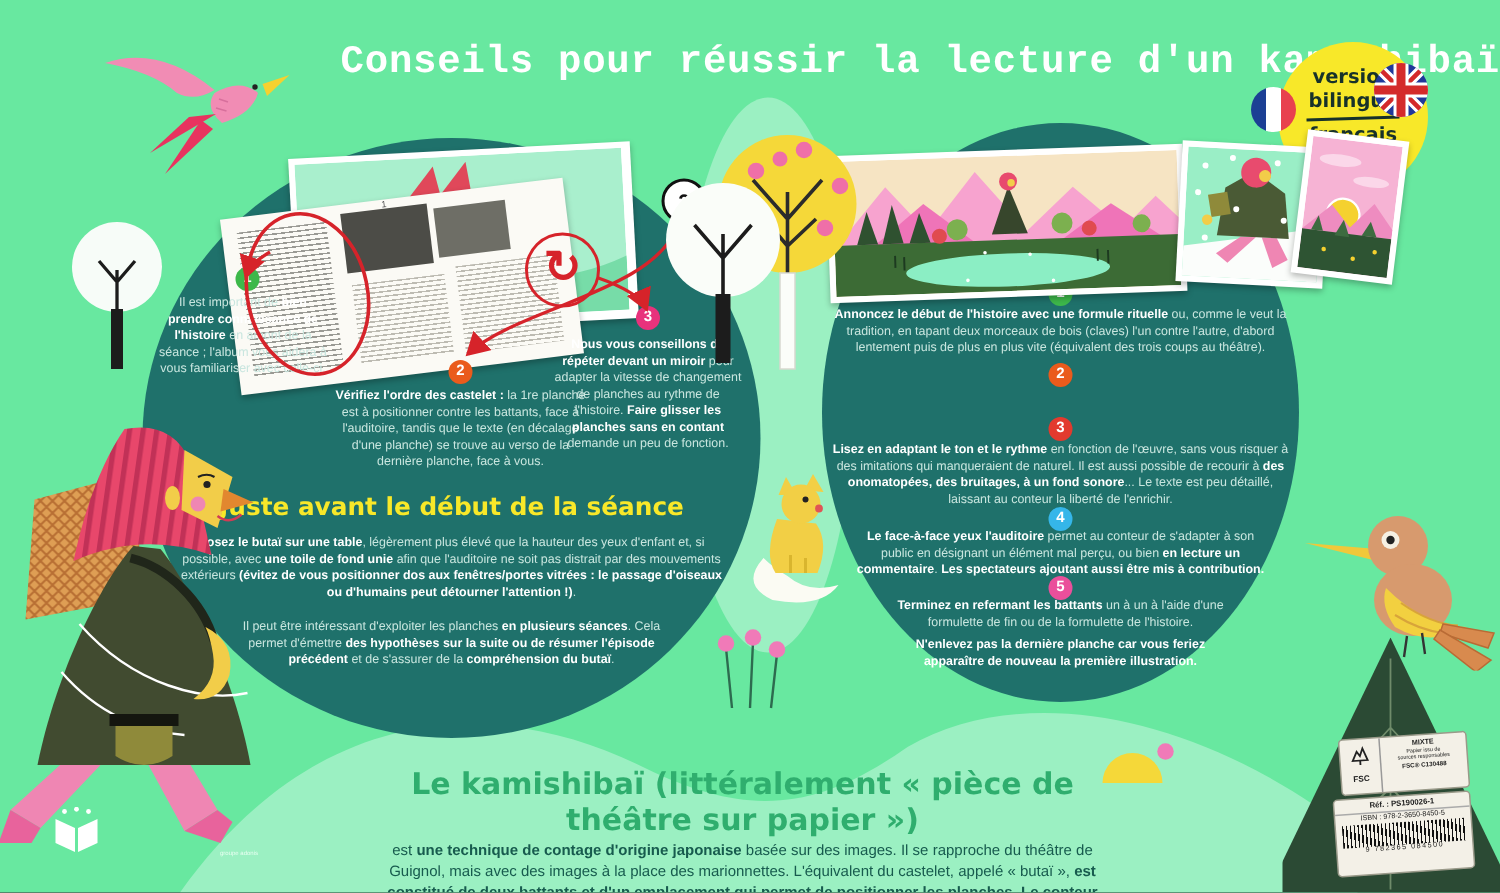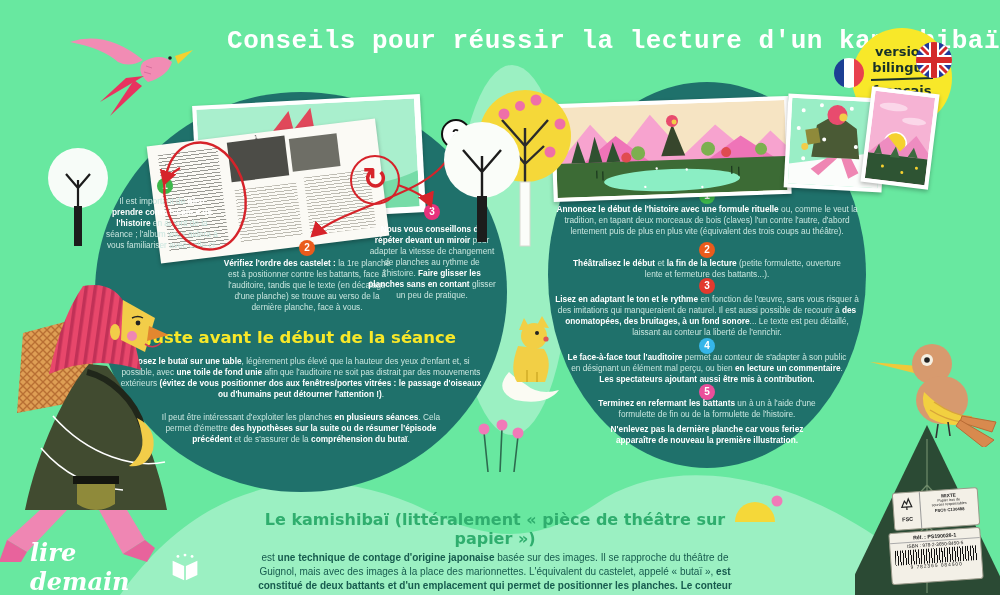--- a/index.html
+++ b/index.html
@@ -15,21 +15,21 @@
          font-size:10px;line-height:16px;text-align:center;}
   .subhead{position:absolute;width:100%;text-align:center;color:#f8e829;
            font-family:"DejaVu Sans",sans-serif;font-weight:800;font-size:16.5px;}
   .card{position:absolute;background:#fff;box-shadow:0 2px 4px rgba(0,0,0,.28);}
   .lines{background:repeating-linear-gradient(#9a9a94 0,#9a9a94 1px,transparent 1px,transparent 3.4px);}
   .lines-light{background:repeating-linear-gradient(#bdbbb2 0,#bdbbb2 1px,transparent 1px,transparent 3.2px);}
   .ybadge{position:absolute;left:852px;top:28px;width:100px;height:100px;border-radius:50%;background:#f8e829;
           text-align:center;color:#17312a;font-family:"DejaVu Sans",sans-serif;font-weight:800;font-size:13px;line-height:1.2;}
   .ybadge .rule{width:62px;height:2px;background:#17312a;margin:3px auto;transform:rotate(-2deg);}
   .flag{position:absolute;border-radius:50%;overflow:hidden;display:flex;}
-  .bottom-head{color:#2fae6e;font-family:"DejaVu Sans",sans-serif;font-weight:800;font-size:16px;text-align:center;}
+  .bottom-head{color:#2fae6e;font-family:"DejaVu Sans",sans-serif;font-weight:800;font-size:20px;text-align:center;}
   .bottom-body{color:#175b4e;font-size:10px;line-height:1.42;text-align:center;font-weight:500;margin-top:3px;}
   .bottom-body .b{font-weight:800;}
   .logo-text{color:#fff;font-family:"DejaVu Serif",serif;font-style:italic;font-weight:600;font-size:24px;}
   .logo-sub{color:#e9fff2;font-size:4px;text-align:right;margin-top:-2px;padding-right:28px;}
   .label{position:absolute;background:#f3f0e7;border:1px solid #9a9a8a;border-radius:3px;
          transform:rotate(-4deg);color:#222;overflow:hidden;}
   .barcode{height:15px;margin:1px 4px 0 4px;
            background:repeating-linear-gradient(90deg,#111 0,#111 1px,transparent 1px,transparent 2.6px);}
   .circled2{position:absolute;width:26px;height:26px;border-radius:50%;background:#fff;border:2px solid #111;
             text-align:center;font-weight:bold;font-size:14px;line-height:26px;color:#111;}
@@ -114,39 +114,38 @@
     <div class="circled2" style="left:346px;top:27px;">2</div>
     <div class="rotring" style="left:255px;top:63px;">↻</div>
 
     <div class="badge" style="left: 62px; top: 86px; background-color: rgb(61, 184, 74);">1</div>
     <div class="txt" style="left:8px;top:104px;width:118px;"><span>Il est important de </span><span class="b">bien prendre connaissance de l'histoire</span><span> en amont de la séance ; l'album vous aidera à vous familiariser avec celle-ci.</span></div>
 
     <div class="badge" style="left: 204px; top: 148px; background-color: rgb(234, 91, 28);">2</div>
     <div class="txt" style="left:128px;top:166px;width:168px;"><span class="b">Vérifiez l'ordre des castelet :</span><span> la 1re planche est à positionner contre les battants, face à l'auditoire, tandis que le texte (en décalage d'une planche) se trouve au verso de la dernière planche, face à vous.</span></div>
 
     <div class="badge" style="left: 329px; top: 112px; background-color: rgb(232, 50, 124);">3</div>
-    <div class="txt" style="left:272px;top:132px;width:130px;"><span class="b">Nous vous conseillons de répéter devant un miroir</span><span> pour adapter la vitesse de changement de planches au rythme de l'histoire. </span><span class="b">Faire glisser les planches sans en contant</span><span> glisser un peu de pratique.</span></div>
+    <div class="txt" style="left:272px;top:132px;width:130px;"><span class="b">Nous vous conseillons de répéter devant un miroir</span><span> pour adapter la vitesse de changement de planches au rythme de l'histoire. </span><span class="b">Faire glisser les planches sans en contant</span><span> demande un peu de fonction.</span></div>
 
     <div class="subhead" style="top:236px;">Juste avant le début de la séance</div>
     <div class="txt" style="left:22px;top:264px;width:368px;"><span class="b">Posez le butaï sur une table</span><span>, légèrement plus élevé que la hauteur des yeux d'enfant et, si possible, avec </span><span class="b">une toile de fond unie</span><span> afin que l'auditoire ne soit pas distrait par des mouvements extérieurs </span><span class="b">(évitez de vous positionner dos aux fenêtres/portes vitrées : le passage d'oiseaux ou d'humains peut détourner l'attention !)</span><span>.</span></div>
     <div class="txt" style="left:58px;top:320px;width:296px;"><span>Il peut être intéressant d'exploiter les planches </span><span class="b">en plusieurs séances</span><span>. Cela permet d'émettre </span><span class="b">des hypothèses sur la suite ou de résumer l'épisode précédent</span><span> et de s'assurer de la </span><span class="b">compréhension du butaï</span><span>.</span></div>
   </div>
 
   <div class="circle" style="left:548px;top:82px;width:318px;height:386px;">
     <div class="badge" style="left: 151px; top: 106px; background-color: rgb(61, 184, 74);">1</div>
     <div class="txt" style="left:8px;top:122px;width:302px;"><span class="b">Annoncez le début de l'histoire avec une formule rituelle</span><span> ou, comme le veut la tradition, en tapant deux morceaux de bois (claves) l'un contre l'autre, d'abord lentement puis de plus en plus vite (équivalent des trois coups au théâtre).</span></div>
 
     <div class="badge" style="left: 151px; top: 160px; background-color: rgb(234, 91, 28);">2</div>
-    <div class="txt" style="left:25px;top:176px;width:268px;"><span class="b">Théâtralisez le début</span><span> et </span><span class="b">la fin de la lecture</span><span> (petite formulette, ouverture lente et fermeture des battants...).</span></div>
 
     <div class="badge" style="left: 151px; top: 196px; background-color: rgb(226, 58, 46);">3</div>
     <div class="txt" style="left:6px;top:212px;width:306px;"><span class="b">Lisez en adaptant le ton et le rythme</span><span> en fonction de l'œuvre, sans vous risquer à des imitations qui manqueraient de naturel. Il est aussi possible de recourir à </span><span class="b">des onomatopées, des bruitages, à un fond sonore</span><span>... Le texte est peu détaillé, laissant au conteur la liberté de l'enrichir.</span></div>
 
     <div class="badge" style="left: 151px; top: 256px; background-color: rgb(53, 182, 233);">4</div>
-    <div class="txt" style="left:18px;top:270px;width:282px;"><span class="b">Le face-à-face tout l'auditoire</span><span> permet au conteur de s'adapter à son public en désignant un élément mal perçu, ou bien </span><span class="b">en lecture un commentaire</span><span>. </span><span class="b">Les spectateurs ajoutant aussi être mis à contribution.</span></div>
+    <div class="txt" style="left:18px;top:270px;width:282px;"><span class="b">Le face-à-face yeux l'auditoire</span><span> permet au conteur de s'adapter à son public en désignant un élément mal perçu, ou bien </span><span class="b">en lecture un commentaire</span><span>. </span><span class="b">Les spectateurs ajoutant aussi être mis à contribution.</span></div>
 
     <div class="badge" style="left: 151px; top: 302px; background-color: rgb(234, 79, 155);">5</div>
     <div class="txt" style="left:54px;top:342px;width:210px;"><span class="b">N'enlevez pas la dernière planche car vous feriez apparaître de nouveau la première illustration.</span></div>
 
     <div class="txt" style="left:38px;top:316px;width:242px;"><span class="b">Terminez en refermant les battants</span><span> un à un à l'aide d'une formulette de fin ou de la formulette de l'histoire.</span></div>
   </div>
 
   <div class="card" style="left:552px;top:100px;width:238px;height:98px;transform:rotate(-2deg);padding:4px;box-sizing:border-box;">
     <svg width="230" height="90" viewBox="0 0 230 90">
       <rect width="230" height="90" fill="#f6e4c3"></rect>
@@ -302,21 +301,20 @@
     <circle cx="44" cy="7" r="5.5" fill="#f07ab8"></circle>
   </svg>
 
   <div class="abs" style="left:250px;top:510px;width:490px;">
     <div class="bottom-head">Le kamishibaï (littéralement « pièce de théâtre sur papier »)</div>
     <div class="bottom-body"><span>est </span><span class="b">une technique de contage d'origine japonaise</span><span> basée sur des images. Il se rapproche du théâtre de Guignol, mais avec des images à la place des marionnettes. L'équivalent du castelet, appelé « butaï », </span><span class="b">est constitué de deux battants et d'un emplacement qui permet de positionner les planches.</span><span> </span><span class="b">Le conteur fait ainsi défiler les planches au fil de l'histoire.</span></div>
   </div>
 
   <div class="abs" style="left:30px;top:538px;width:170px;">
     <div style="display:flex;align-items:center;">
-      <span class="logo-text">lire demain</span>
       <svg style="margin-left:4px;" width="34" height="30" viewBox="0 0 34 30">
         <path d="M3,8 L16,14 L16,30 L3,24 Z" fill="#fff"></path>
         <path d="M31,8 L18,14 L18,30 L31,24 Z" fill="#fff"></path>
         <circle cx="9" cy="3" r="1.6" fill="#fff"></circle>
           <circle cx="17" cy="1.5" r="1.6" fill="#fff"></circle>
           <circle cx="25" cy="3" r="1.6" fill="#fff"></circle>
       </svg>
     </div>
     <div class="logo-sub">groupe adonis</div>
   </div>

